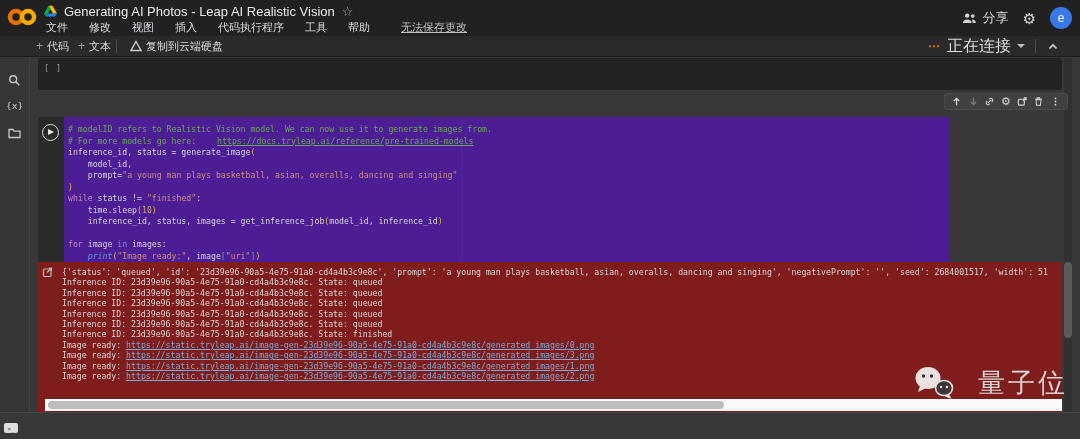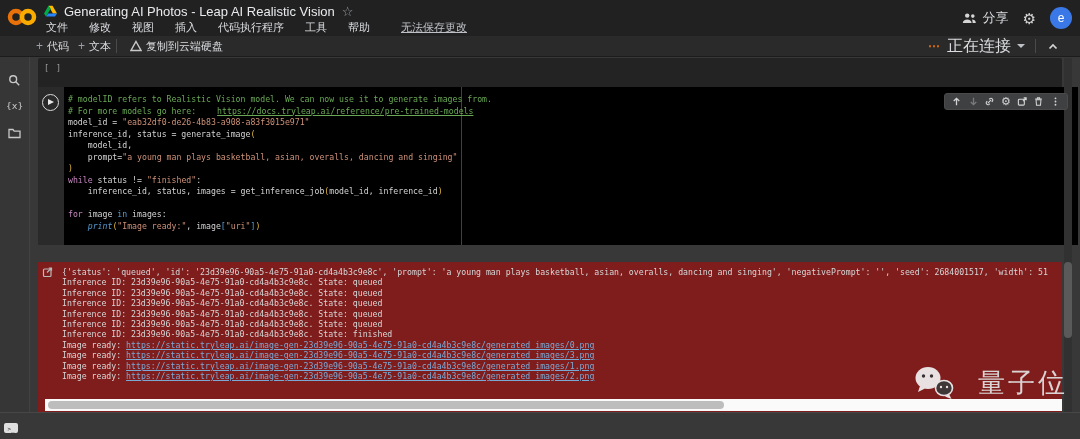--- a/index.html
+++ b/index.html
@@ -52,21 +52,21 @@
                    border-radius:2px; color:#222; font-size:6px; font-family:"DejaVu Sans Mono", monospace;
                    display:flex; align-items:center; justify-content:center; cursor:pointer; z-index:11; }
   
   #bottom-strip { position:absolute; left:0; top:412px; width:1080px; height:27px; background:#383838;
                   border-top:1px solid #474747; z-index:2; }
   
   #empty-cell { position:absolute; left:38px; top:58px; width:1024px; height:32px; background:#232323;
                 border-radius:2px; }
   #empty-prompt { position:absolute; left:6px; top:5px; font-family:"DejaVu Sans Mono", monospace;
                   font-size:8.4px; color:#9E9E9E; letter-spacing:1px; }
-  #code-cell { position:absolute; left:38px; top:87px; width:1040px; height:158px; background:#000000; }
+  #code-cell { position:absolute; left:38px; top:117px; width:912px; height:158px; background:#4c1d95; }
   #code-gutter { position:absolute; left:0; top:0; width:26px; height:158px; background:#2A2A2A; }
   #run-btn { position:absolute; left:4px; top:7px; width:17px; height:17px; border-radius:50%;
              border:1.5px solid #DADADA; cursor:pointer; }
   #run-play { position:absolute; left:5px; top:3.5px; width:0; height:0;
               border-left:6px solid #E8E8E8; border-top:3.5px solid transparent; border-bottom:3.5px solid transparent; }
   #col-ruler { position:absolute; left:423px; top:0; width:1px; height:158px; background:#404040; }
   #code-lines { position:absolute; left:30px; top:7px; width:990px; font-family:"DejaVu Sans Mono", monospace;
                 font-size:8.2px; cursor:text; }
   .code-line { height:11.5px; line-height:11.5px; white-space:pre; }
   .tok-plain { color:#D4D4D4; } .tok-comment { color:#69A955; }
@@ -213,26 +213,26 @@
 
   <div id="code-cell">
     <div id="code-gutter"></div>
     <div id="run-btn">
       <span id="run-play"></span>
     </div>
     <div id="col-ruler"></div>
     <div id="code-lines">
         <div class="code-line"><span class="tok-comment"># modelID refers to Realistic Vision model. We can now use it to generate images from.</span></div>
         <div class="code-line"><span class="tok-comment"># For more models go here: </span><span class="tok-comment-link">https://docs.tryleap.ai/reference/pre-trained-models</span></div>
-        <div class="code-line"><span class="tok-plain">model_id = </span><span class="tok-string">"eab32df0-de26-4b83-a908-a83f3015e971"</span></div>
         <div class="code-line"><span class="tok-plain">inference_id, status = generate_image</span><span class="tok-bracket">(</span></div>
         <div class="code-line"><span class="tok-plain">    model_id,</span></div>
         <div class="code-line"><span class="tok-plain">    prompt=</span><span class="tok-string">"a young man plays basketball, asian, overalls, dancing and singing"</span></div>
         <div class="code-line"><span class="tok-bracket">)</span></div>
         <div class="code-line"><span class="tok-keyword">while</span><span class="tok-plain"> status != </span><span class="tok-string">"finished"</span><span class="tok-plain">:</span></div>
+        <div class="code-line"><span class="tok-plain">    time.sleep</span><span class="tok-bracket">(</span><span class="tok-number">10</span><span class="tok-bracket">)</span></div>
         <div class="code-line"><span class="tok-plain">    inference_id, status, images = get_inference_job</span><span class="tok-bracket">(</span><span class="tok-plain">model_id, inference_id</span><span class="tok-bracket">)</span></div>
         <div class="code-line"><span class="tok-plain"></span></div>
         <div class="code-line"><span class="tok-keyword">for</span><span class="tok-plain"> image </span><span class="tok-keyword2">in</span><span class="tok-plain"> images:</span></div>
         <div class="code-line"><span class="tok-plain">    </span><span class="tok-builtin">print</span><span class="tok-bracket">(</span><span class="tok-string">"Image ready:"</span><span class="tok-plain">, image</span><span class="tok-bracket2">[</span><span class="tok-string">"uri"</span><span class="tok-bracket2">]</span><span class="tok-bracket">)</span></div>
       </div>
   </div>
 
   <div id="cell-pill">
     <span class="pill-icon">
       <svg width="11" height="11" viewBox="0 0 12 12">

